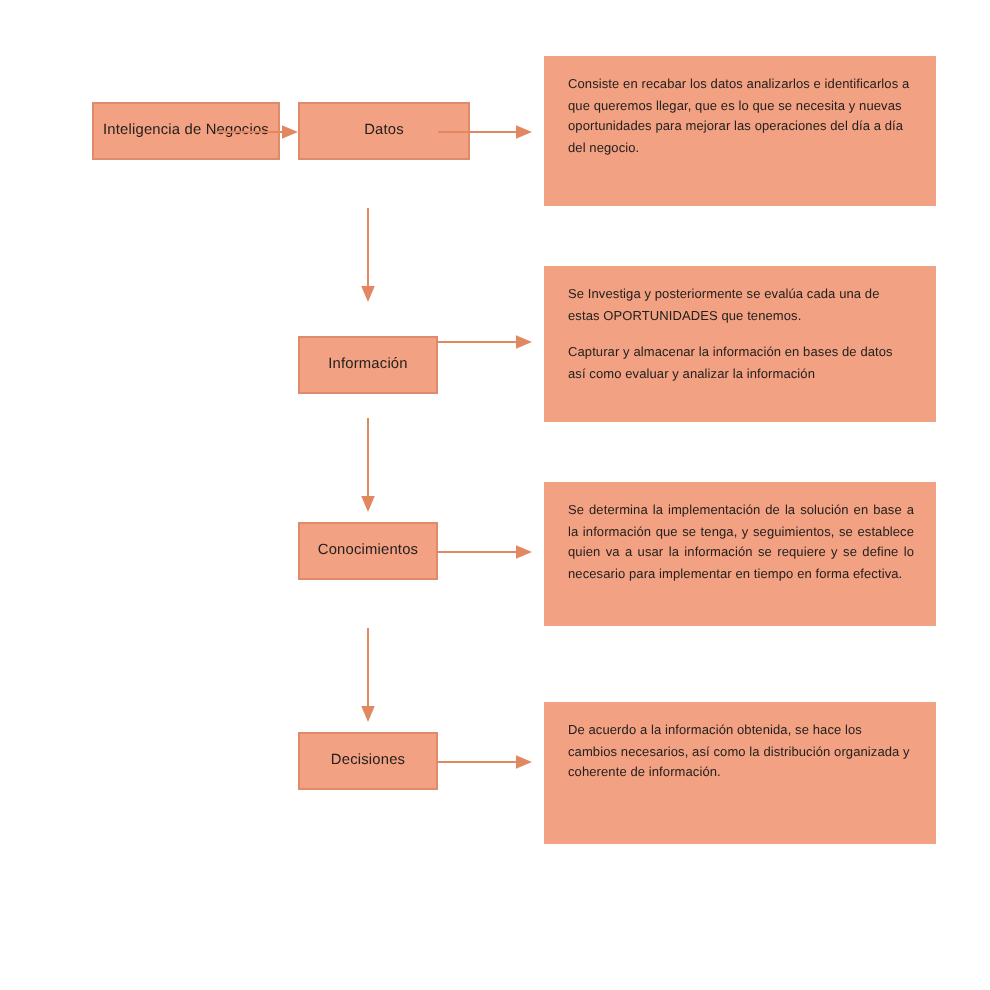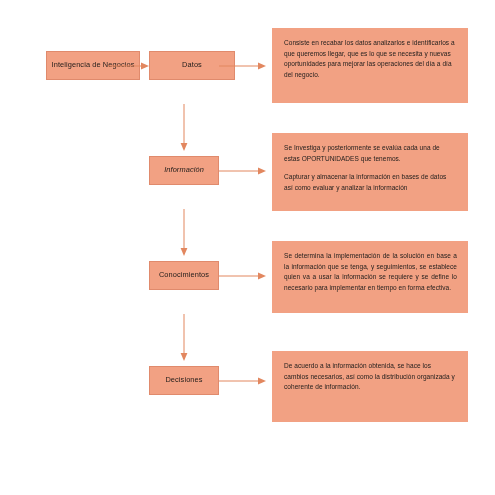--- a/index.html
+++ b/index.html
@@ -71,21 +71,21 @@
 <div id="canvas">
 
   <div class="node" style="left:14px; top:51px; width:94px; height:29px;margin-left:32px;">
     <span>Inteligencia de Negocios</span>
   </div>
 
   <div class="node" style="left:149px; top:51px; width:86px; height:29px;">
     <span>Datos</span>
   </div>
 
-  <div class="node" style="left:149px; top:156px; width:70px; height:29px;font-style:italic;">
+  <div class="node" style="left:149px; top:168px; width:70px; height:29px;">
     <span>Información</span>
   </div>
 
   <div class="node" style="left:149px; top:261px; width:70px; height:29px;">
     <span>Conocimientos</span>
   </div>
 
   <div class="node" style="left:149px; top:366px; width:70px; height:29px;">
     <span>Decisiones</span>
   </div>

